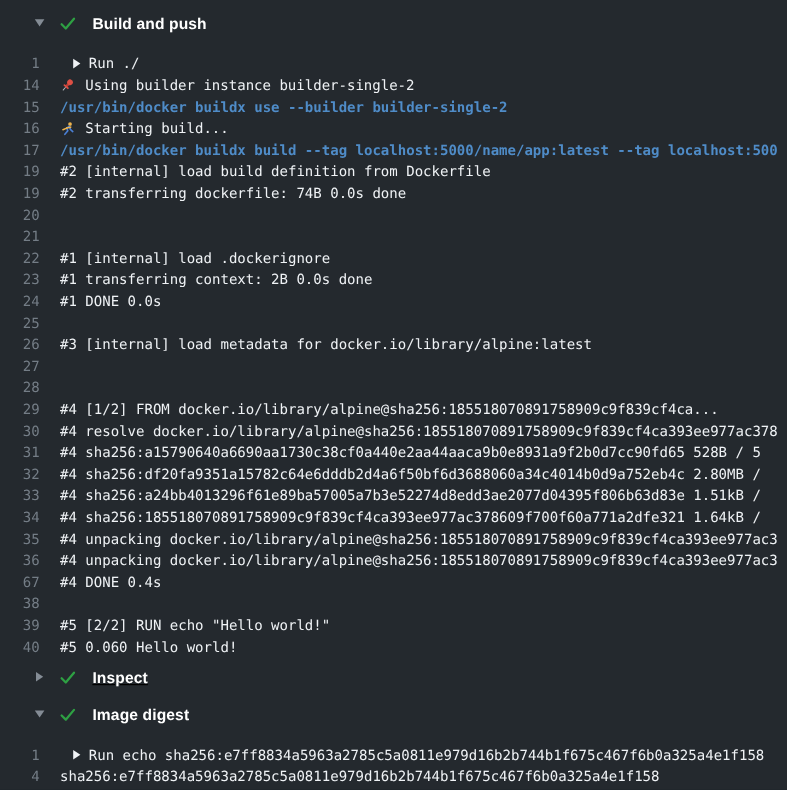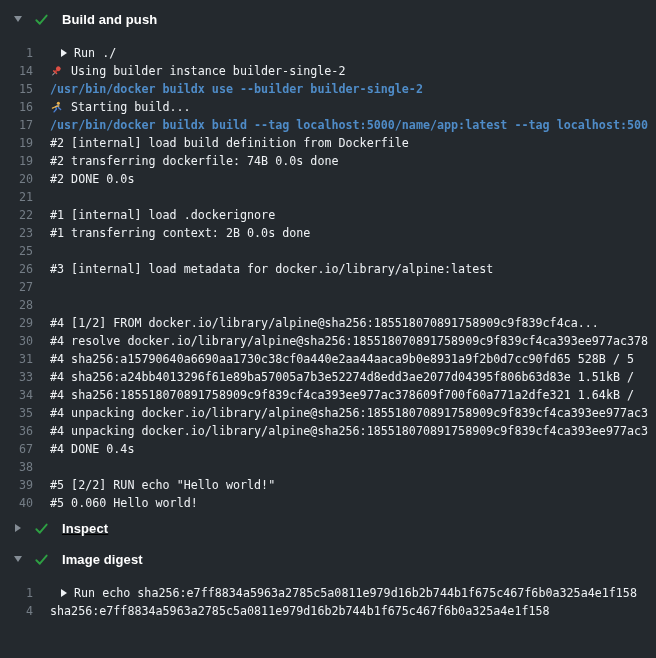--- a/index.html
+++ b/index.html
@@ -4,21 +4,21 @@
 <style>
   :root{
     --bg:#24292e; --text:#eff2f5; --cmd:#4f8cc8; --num:#747d86;
     --chev:#848c95; --green:#2ea043; --title:#ffffff;
   }
   html,body{margin:0;padding:0;background:var(--bg);}
   #page{
     position:relative;width:656px;height:658px;box-sizing:border-box;
     background:var(--bg);overflow:hidden;padding-top:8px;
   }
-  .section-header{display:flex;align-items:center;height:22px;padding-left:13px;cursor:pointer;}
+  .section-header{display:flex;align-items:center;height:22px;padding-left:28px;cursor:pointer;}
   .chev{width:9px;height:12px;flex:none;display:flex;align-items:center;justify-content:center;}
   .chev-down::before{content:"";width:0;height:0;border-left:4.5px solid transparent;border-right:4.5px solid transparent;border-top:6px solid var(--chev);}
   .chev-right::before{content:"";width:0;height:0;border-top:4.5px solid transparent;border-bottom:4.5px solid transparent;border-left:6px solid var(--chev);}
   .check{width:15px;height:15px;margin-left:12px;flex:none;}
   .check svg{display:block;}
   .sec-title{margin-left:13px;font:700 13px "Liberation Sans","DejaVu Sans",sans-serif;color:var(--title);letter-spacing:.1px;}
   .log-block{margin-top:14px;}
   .sec-1{margin-top:5px;text-decoration:underline;}
   .sec-2{margin-top:9px;}
   .row{display:flex;height:18px;align-items:center;}
@@ -89,35 +89,38 @@
         <div class="row">
           <span class="num">19</span>
           <div class="content"><span class="txt">#2 [internal] load build definition from Dockerfile</span></div>
         </div>
         <div class="row">
           <span class="num">19</span>
           <div class="content"><span class="txt">#2 transferring dockerfile: 74B 0.0s done</span></div>
         </div>
         <div class="row">
           <span class="num">20</span>
-          <div class="content"><span class="txt">#2 DONE 0.0s</span></div>
         </div>
         <div class="row">
           <span class="num">21</span>
           <div class="content"><span class="txt"></span></div>
         </div>
         <div class="row">
           <span class="num">22</span>
           <div class="content"><span class="txt">#1 [internal] load .dockerignore</span></div>
         </div>
         <div class="row">
           <span class="num">23</span>
           <div class="content"><span class="txt">#1 transferring context: 2B 0.0s done</span></div>
         </div>
         <div class="row">
+          <span class="num">24</span>
+          <div class="content"><span class="txt">#1 DONE 0.0s</span></div>
+        </div>
+        <div class="row">
           <span class="num">25</span>
           <div class="content"><span class="txt"></span></div>
         </div>
         <div class="row">
           <span class="num">26</span>
           <div class="content"><span class="txt">#3 [internal] load metadata for docker.io/library/alpine:latest</span></div>
         </div>
         <div class="row">
           <span class="num">27</span>
         </div>
@@ -129,20 +132,24 @@
           <span class="num">29</span>
           <div class="content"><span class="txt">#4 [1/2] FROM docker.io/library/alpine@sha256:185518070891758909c9f839cf4ca...</span></div>
         </div>
         <div class="row">
           <span class="num">30</span>
           <div class="content"><span class="txt">#4 resolve docker.io/library/alpine@sha256:185518070891758909c9f839cf4ca393ee977ac378</span></div>
         </div>
         <div class="row">
           <span class="num">31</span>
           <div class="content"><span class="txt">#4 sha256:a15790640a6690aa1730c38cf0a440e2aa44aaca9b0e8931a9f2b0d7cc90fd65 528B / 5</span></div>
+        </div>
+        <div class="row">
+          <span class="num">32</span>
+          <div class="content"><span class="txt">#4 sha256:df20fa9351a15782c64e6dddb2d4a6f50bf6d3688060a34c4014b0d9a752eb4c 2.80MB / </span></div>
         </div>
         <div class="row">
           <span class="num">33</span>
           <div class="content"><span class="txt">#4 sha256:a24bb4013296f61e89ba57005a7b3e52274d8edd3ae2077d04395f806b63d83e 1.51kB / </span></div>
         </div>
         <div class="row">
           <span class="num">34</span>
           <div class="content"><span class="txt">#4 sha256:185518070891758909c9f839cf4ca393ee977ac378609f700f60a771a2dfe321 1.64kB / </span></div>
         </div>
         <div class="row">

